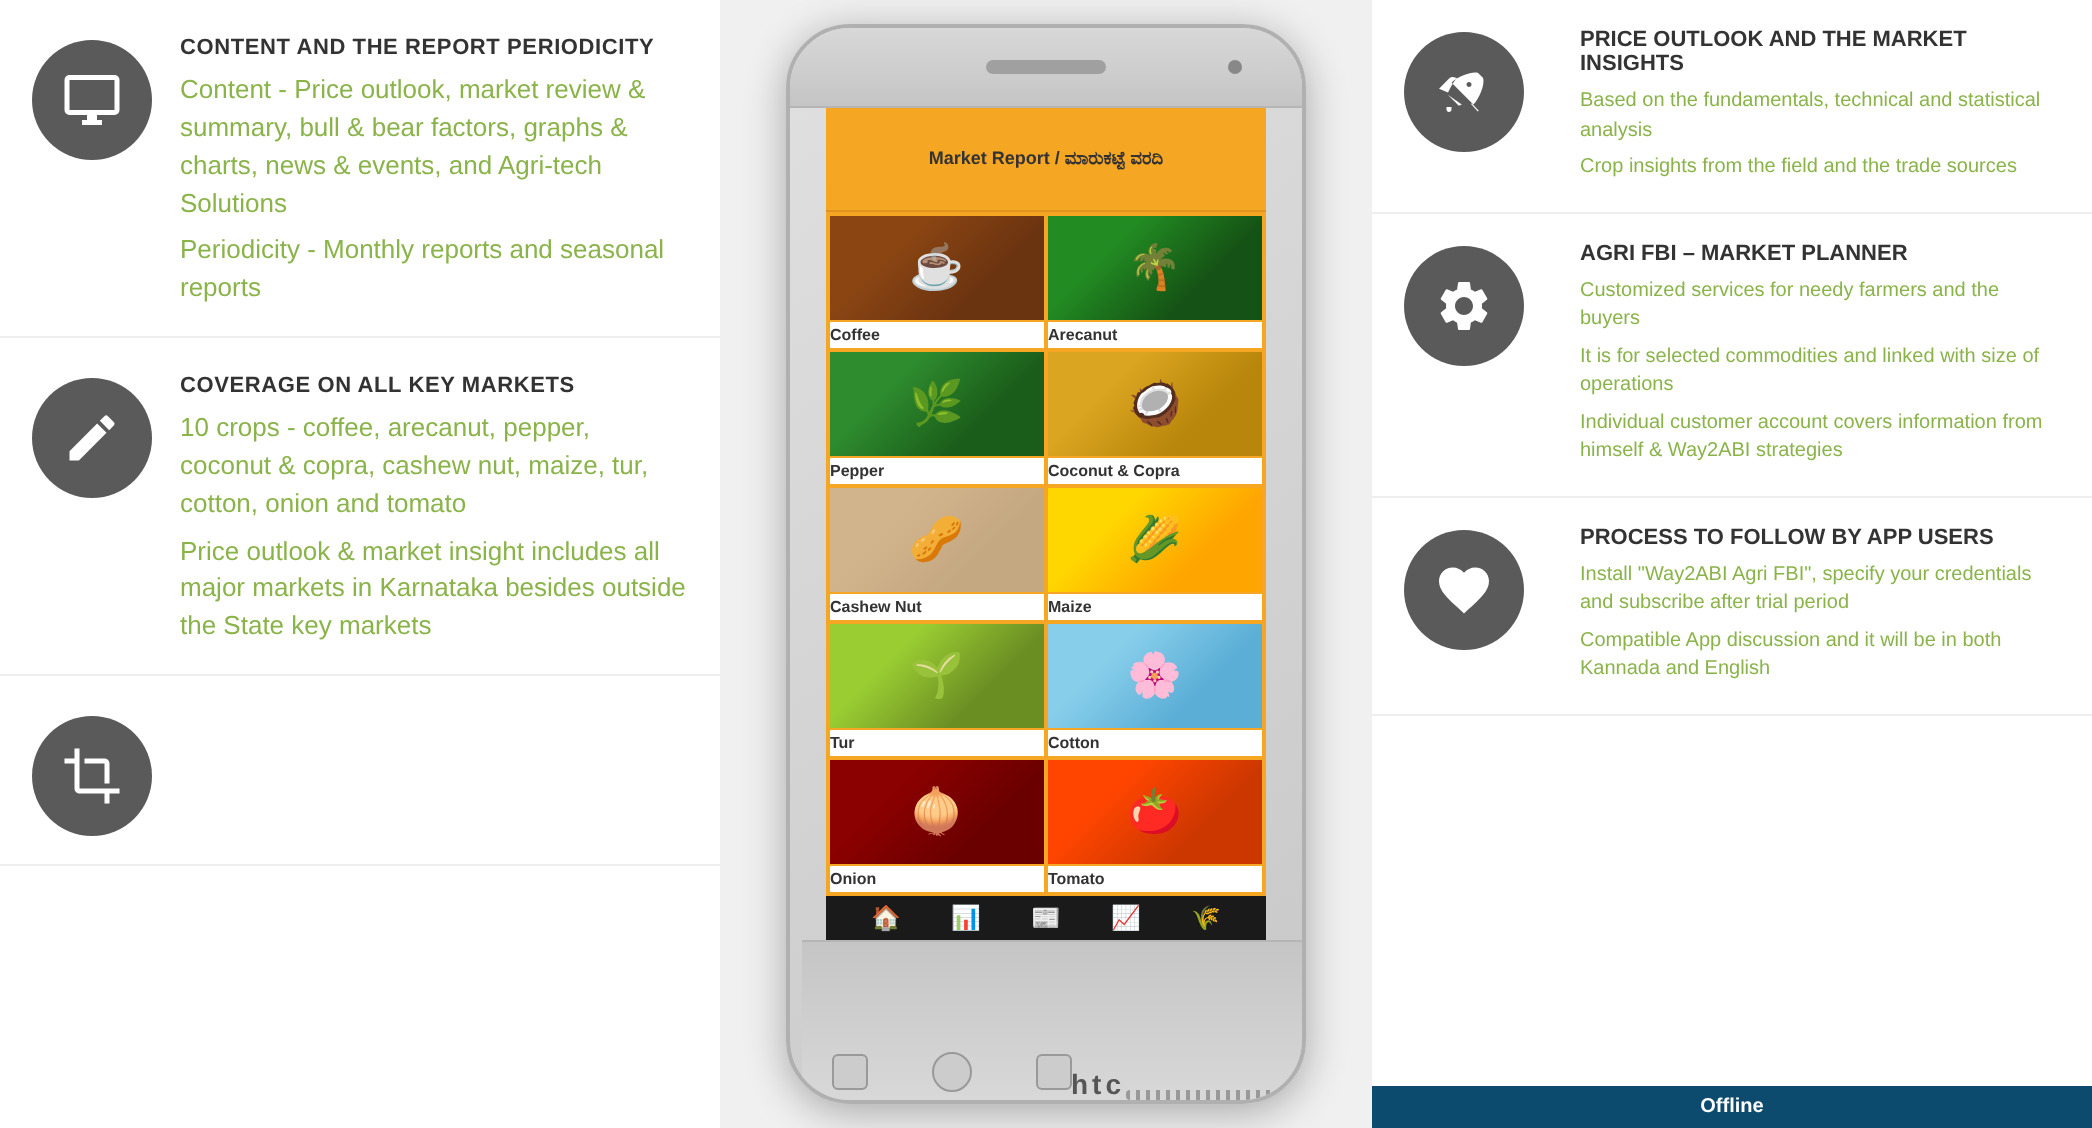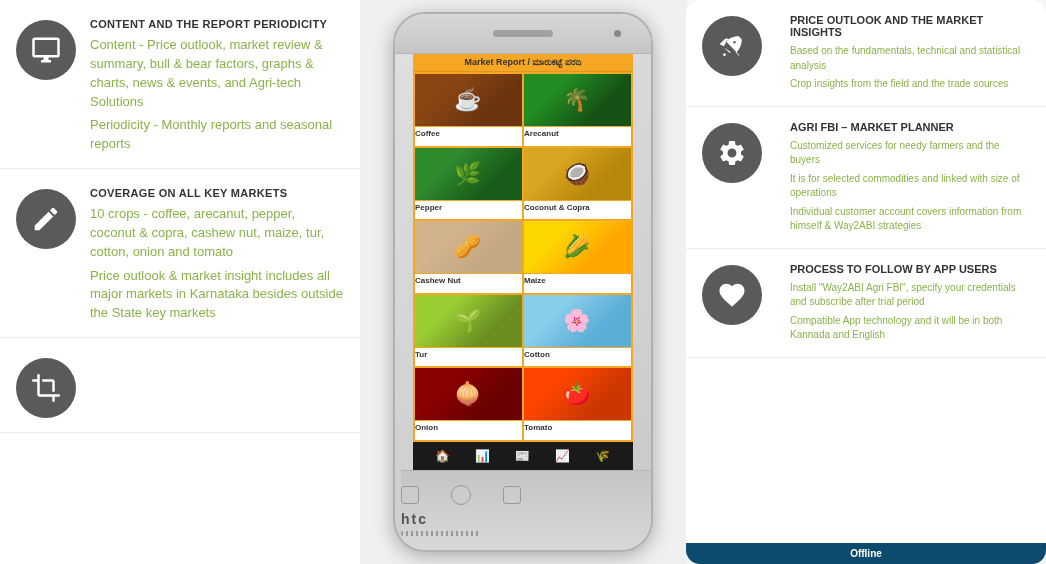--- a/index.html
+++ b/index.html
@@ -140,21 +140,21 @@
       flex-direction: column;
       overflow: hidden;
     }
 
     .screen-header {
       background: #f5a623;
       color: #333;
       font-size: 9px;
       font-weight: bold;
       text-align: center;
-      padding: 3px 2px;
+      padding: 20px 2px;
       border-bottom: 1px solid #e09520;
     }
 
     .screen-grid {
       display: grid;
       grid-template-columns: 1fr 1fr;
       gap: 2px;
       padding: 2px;
       flex: 1;
       background: #f5a623;
@@ -203,22 +203,22 @@
 
     .footer-icon.active {
       color: #f5a623;
     }
 
     .phone-bottom {
       width: 100%;
       height: 80px;
       background: linear-gradient(to top, #d8d8d8, #c5c5c5);
       display: flex;
-      flex-direction: column;
-      align-items: flex-start;
+      flex-direction: row;
+      align-items: flex-end;
       justify-content: center;
       border-top: 1px solid #b5b5b5;
       flex-shrink: 0;
       margin-left: 12px;
     }
 
     .phone-nav-buttons {
       display: flex;
       align-items: center;
       justify-content: space-between;
@@ -464,21 +464,21 @@
           <div class="nav-btn home"></div>
           <div class="nav-btn"></div>
         </div>
         <div class="phone-brand">htc</div>
         <div class="phone-speaker-bottom"></div>
       </div>
     </div>
   </div>
 </div>
 
-<div class="right-panel" style="position:relative;border-radius:14px;">
+<div class="right-panel" style="position:relative;">
 
   <div class="right-feature-block">
     <div class="icon-circle">
       <svg viewBox="0 0 24 24">
         <path d="M9.19 6.35c-2.04 2.29-3.44 5.58-3.57 5.89L2 10.69l4.05-4.05c.47-.47 1.15-.68 1.81-.56l1.33.27zM11.17 17c-.46-.46-5.57-3.85-5.57-3.85l4.33 4.33c.06.05 1.24-.48 1.24-.48zM17.65 4.35C14.95 3.55 9.17 6 7.04 8.26l8.7 8.7c2.26-2.13 4.71-7.91 3.91-10.61zM14 10c-.55 0-1-.45-1-1s.45-1 1-1 1 .45 1 1-.45 1-1 1zm3.54 9.75l-2.66-2.81c.07-.16.14-.32.19-.48l2.85 3.01-.38.28zM5 19c0 .55.45 1 1 1s1-.45 1-1V18H5v1z"></path>
       </svg>
     </div>
     <div class="right-feature-text">
       <div class="right-feature-title">PRICE OUTLOOK AND THE MARKET INSIGHTS</div>
       <div class="right-feature-desc">Based on the fundamentals, technical and statistical analysis</div>
@@ -502,20 +502,20 @@
 
   <div class="right-feature-block">
     <div class="icon-circle">
       <svg viewBox="0 0 24 24">
         <path d="M12 21.35l-1.45-1.32C5.4 15.36 2 12.28 2 8.5 2 5.42 4.42 3 7.5 3c1.74 0 3.41.81 4.5 2.09C13.09 3.81 14.76 3 16.5 3 19.58 3 22 5.42 22 8.5c0 3.78-3.4 6.86-8.55 11.54L12 21.35z"></path>
       </svg>
     </div>
     <div class="right-feature-text">
       <div class="right-feature-title">PROCESS TO FOLLOW BY APP USERS</div>
       <div class="right-feature-desc">Install "Way2ABI Agri FBI", specify your credentials and subscribe after trial period</div>
-      <div class="right-feature-desc">Compatible App technology and it will be in both Kannada and English</div>
+      <div class="right-feature-desc">Compatible App discussion and it will be in both Kannada and English</div>
     </div>
   </div>
 
   <div class="offline-bar">
     <span>Offline</span>
   </div>
 </div>
 
 </body></html>

